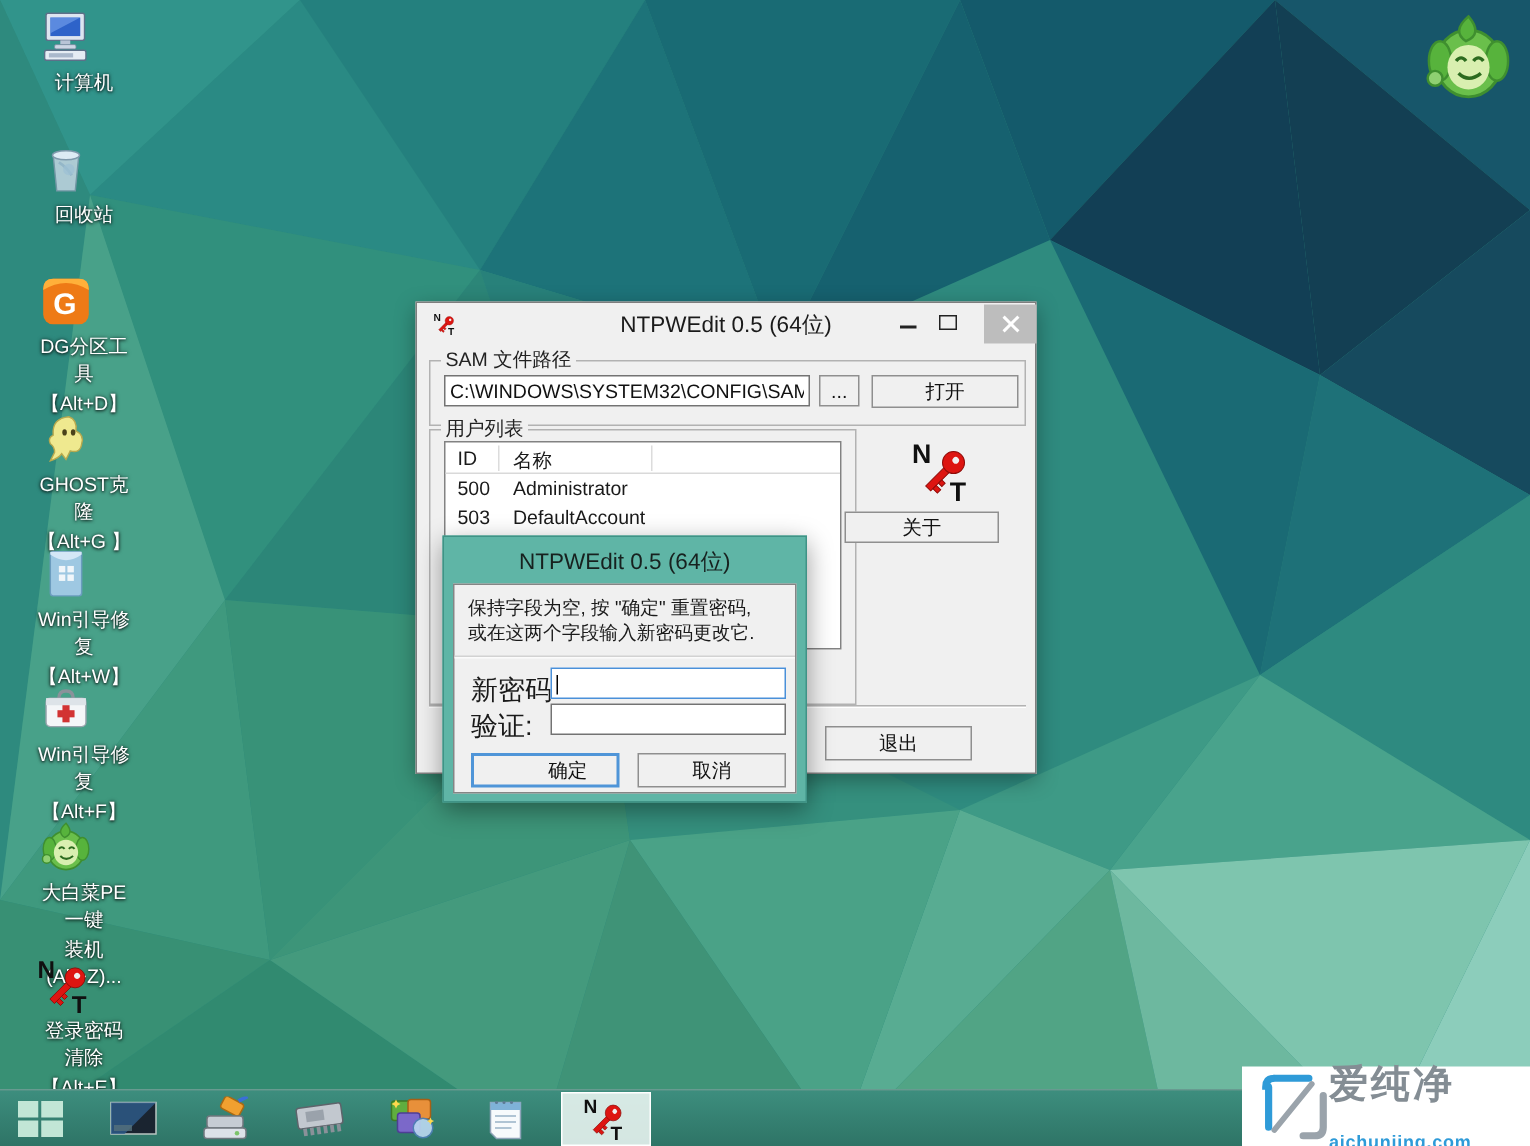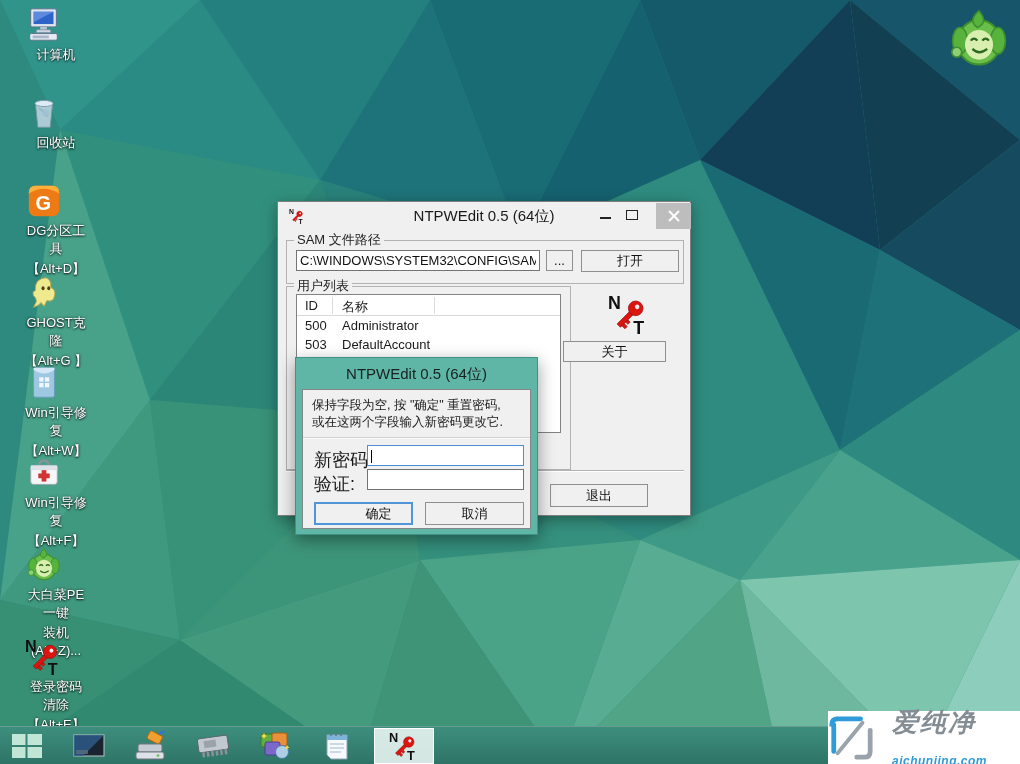--- a/index.html
+++ b/index.html
@@ -73,21 +73,21 @@
   .taskbar { position:absolute; left:0; bottom:0; width:1020px; height:38px;
              background:linear-gradient(#3d8e7e,#2e7466); border-top:1px solid rgba(255,255,255,.28);
              display:flex; align-items:center; }
   .tb-item { width:46px; height:36px; display:flex; align-items:center; justify-content:center; }
   .tb-item.start { margin-left:4px; }
   .tb-item.active { background:rgba(236,246,243,.88); border:1px solid #ffffff; margin-left:14px; width:60px; height:36px; }
   .tb-gap { width:16px; }
 
   
   .watermark { position:absolute; right:0; bottom:0; width:192px; height:53px; background:#ffffff;
-               display:flex; align-items:center; padding-left:0; gap:18px;font-style:italic; }
+               display:flex; align-items:center; padding-left:12px; gap:0; }
   .wm-text { display:flex; flex-direction:column; line-height:1; }
   .wm-cn { font-size:26px; color:#848d94; letter-spacing:2px; font-weight:bold; }
   .wm-en { font-size:12px; color:#2f9bd8; font-weight:bold; margin-top:20px; letter-spacing:.5px; }
 </style>
 </head>
 <body>
 
 <svg id="wallpaper" viewBox="0 0 1020 764" preserveAspectRatio="none">
   <rect width="1020" height="764" fill="#2f8b7f"></rect>
   <polygon points="0,0 200,0 60,130" fill="#31948b"></polygon>

